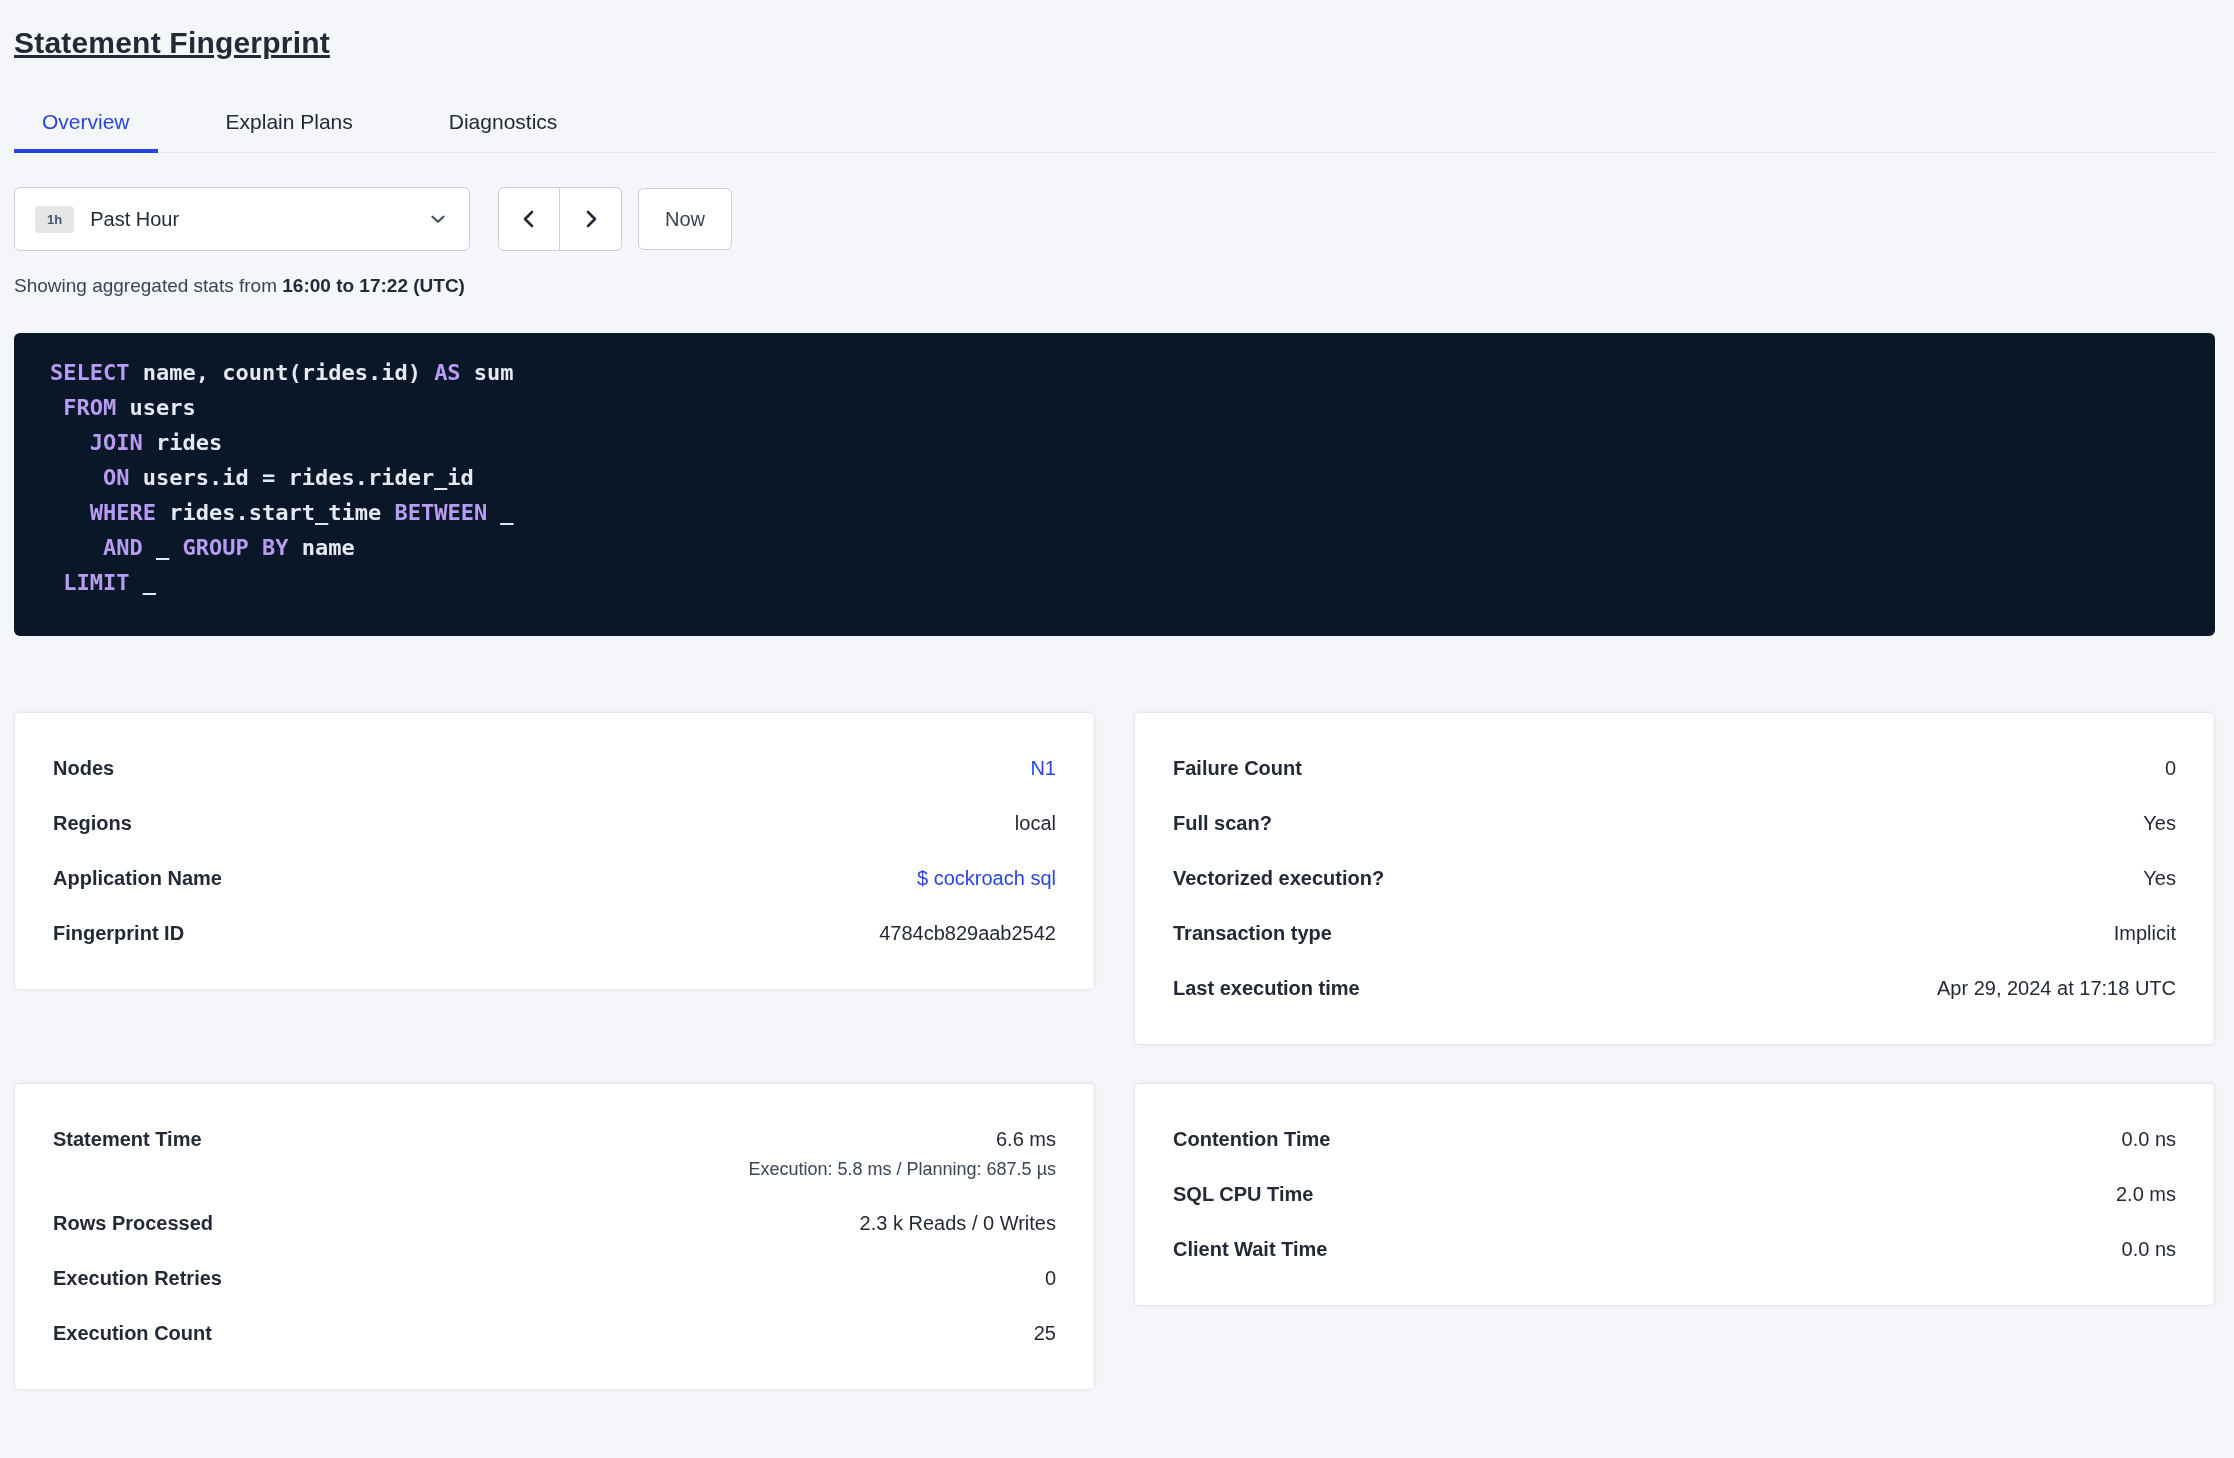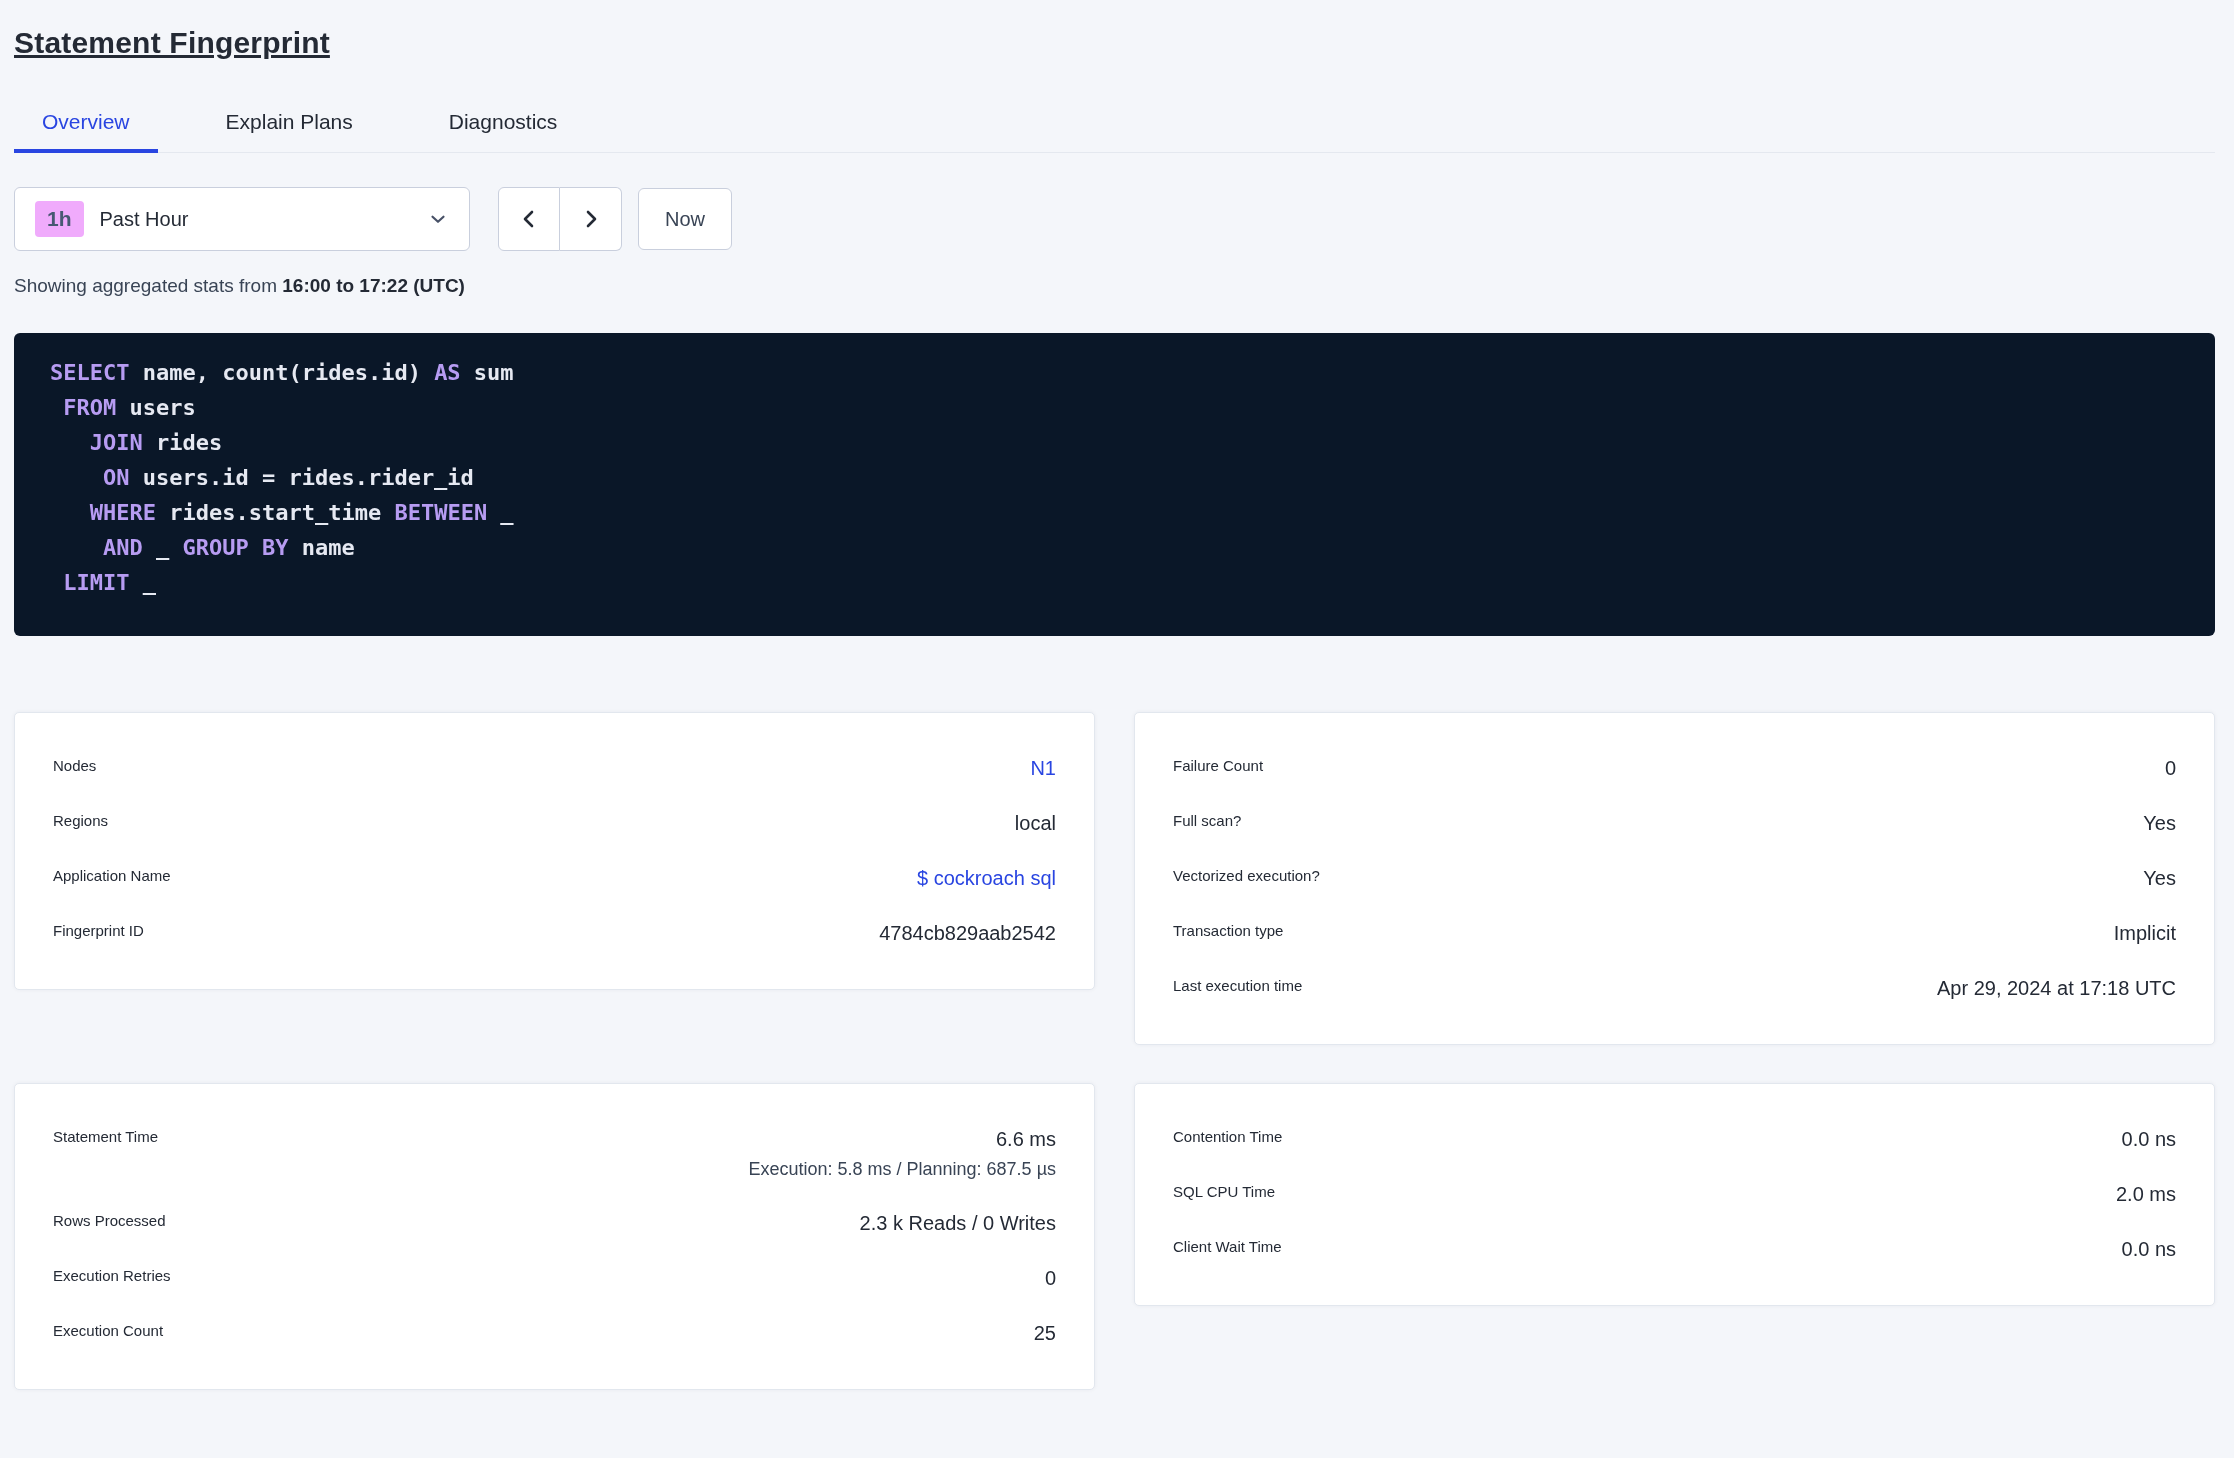--- a/index.html
+++ b/index.html
@@ -13,40 +13,40 @@
 
   .page-title { font-size: 30px; font-weight: 700; letter-spacing: .2px; text-decoration: underline; }
 
   .tab-bar { display: flex; margin-top: 34px; border-bottom: 1px solid #e4e8ef; }
   .tab { font-size: 21px; color: #242a35; padding: 16px 28px 18px; margin-right: 40px; cursor: pointer; position: relative; }
   .tab.active { color: #2945e1; font-weight: 500; }
   .tab.active::after { content: ""; position: absolute; left: 0; right: 0; bottom: -1px; height: 4px; background: #2945e1; }
 
   .toolbar { display: flex; align-items: center; margin-top: 34px; }
   .range-picker { width: 456px; height: 64px; background: #fff; border: 1px solid #c9cfdd; border-radius: 6px; display: flex; align-items: center; padding: 0 20px; cursor: pointer; }
-  .range-badge { background: #f0abfc; color: #475872; font-size: 21px; font-weight: 700; padding: 6px 12px; border-radius: 4px; }
+  .range-badge { background: #e5e5e5; color: #475872; font-size: 13px; font-weight: 700; padding: 6px 12px; border-radius: 4px; }
   .range-label { font-size: 20px; margin-left: 16px; }
   .picker-caret { margin-left: auto; display: flex; }
   .nav-group { display: flex; margin-left: 28px; }
   .nav-btn { width: 62px; height: 64px; background: #fff; border: 1px solid #c9cfdd; display: flex; align-items: center; justify-content: center; cursor: pointer; }
   .nav-btn.prev { border-radius: 6px 0 0 6px; }
   .nav-btn.next { border-radius: 0 6px 6px 0; border-left: none; }
   .now-btn { margin-left: 16px; height: 62px; padding: 0 26px; background: #fff; border: 1px solid #c9cfdd; border-radius: 6px; font-size: 20px; color: #394455; display: flex; align-items: center; cursor: pointer; font-family: inherit; }
 
   .summary { margin-top: 24px; font-size: 19px; color: #394455; }
   .summary b { color: #242a35; font-weight: 700; }
 
   .sql-box { margin-top: 36px; background: #0a1728; border-radius: 6px; padding: 22px 36px 36px; }
   .code-line { white-space: pre; font-family: "DejaVu Sans Mono", monospace; font-size: 22px; line-height: 35px; color: #e6e9f2; font-weight: 600; }
   .code-line .kw { color: #b79cf2; }
 
   .cards-grid { display: grid; grid-template-columns: 1fr 1fr; column-gap: 39px; row-gap: 38px; margin-top: 76px; align-items: start; }
   .card { background: #fff; border: 1px solid #e2e7ee; border-radius: 5px; padding: 28px 38px; box-shadow: 0 0 4px rgba(36,42,53,.05); }
   .stat-row { display: flex; justify-content: space-between; align-items: flex-start; padding: 16px 0; }
-  .stat-label { font-size: 15px; font-weight: 400; color: #242a35; }
+  .stat-label { font-size: 20px; font-weight: 700; color: #242a35; }
   .stat-value-wrap { text-align: right; }
   .stat-value { font-size: 20px; color: #242a35; margin-top: 31px; }
   .stat-value.link { color: #2945e1; text-decoration: none; cursor: pointer; }
   .stat-sub { font-size: 18px; color: #394455; margin-top: 8px; }
 </style>
 </head>
 <body>
 
 <div class="page">
 

